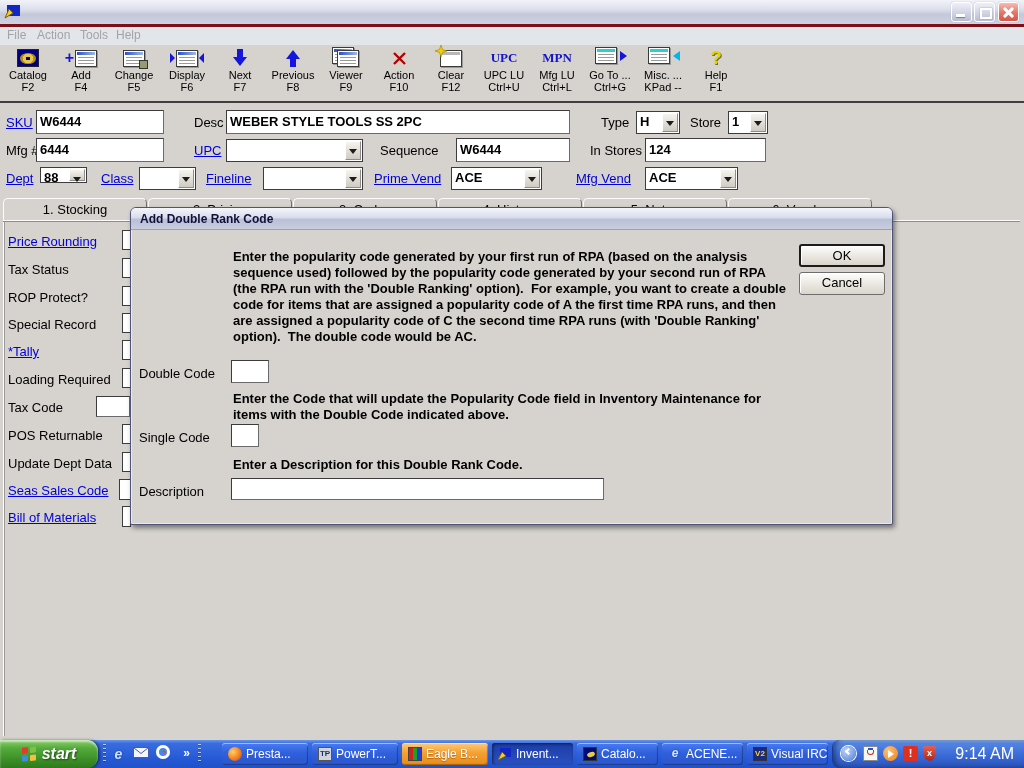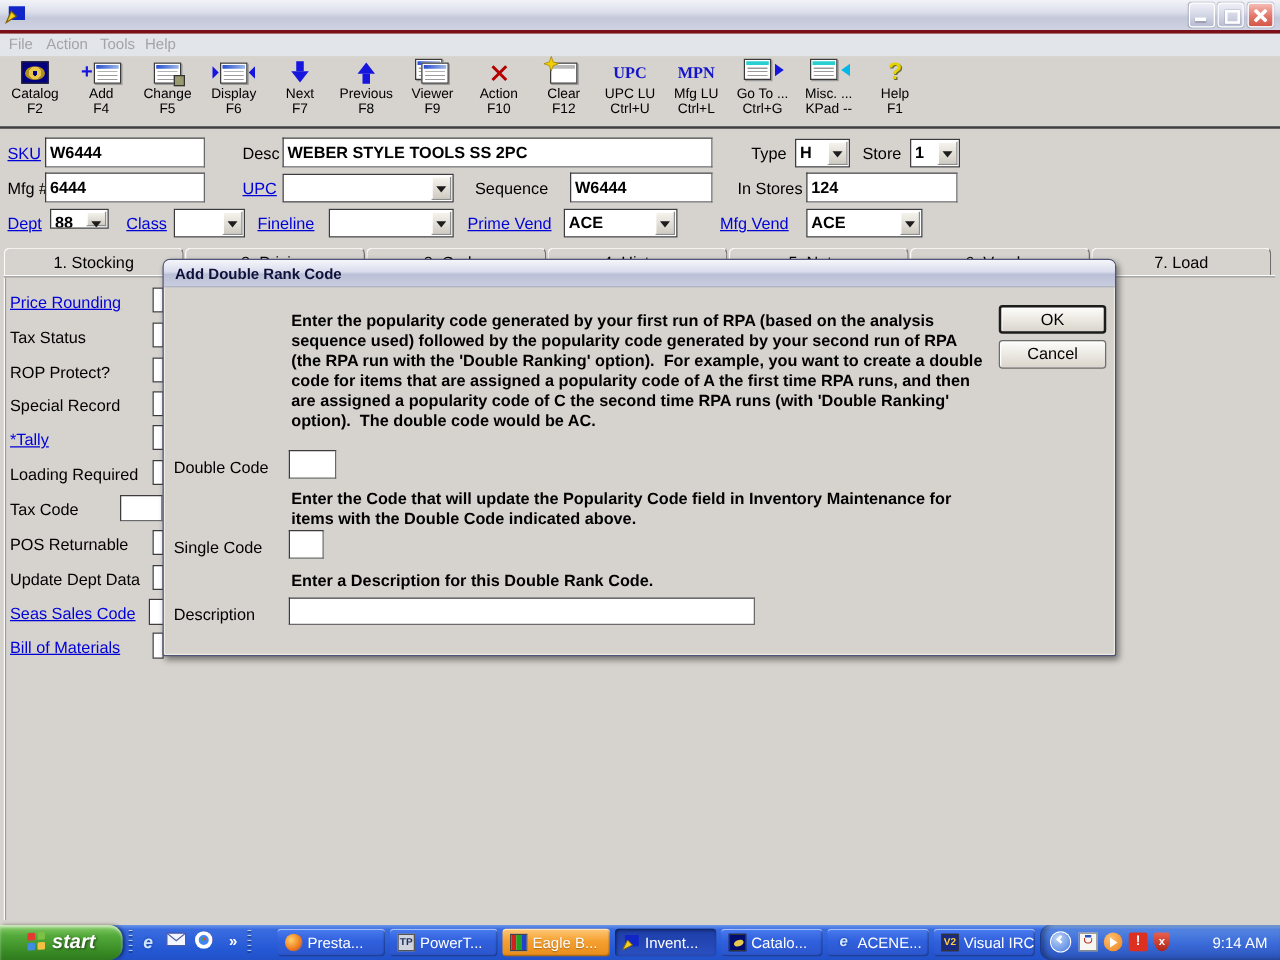--- a/index.html
+++ b/index.html
@@ -108,21 +108,21 @@
   .task{position:absolute;top:3px;height:22px;border-radius:3px;color:#fff;font-size:12px;line-height:20px;
      background:linear-gradient(#4a7cf0,#3060dc 45%,#2a55cc);
      box-shadow:inset 0 1px 0 rgba(255,255,255,.5),inset -1px -1px 1px rgba(0,0,0,.3);
      display:flex;align-items:center;gap:4px;padding:0 6px;overflow:hidden;white-space:nowrap;cursor:pointer;}
   .task.orange{background:linear-gradient(#ffc978,#f5a031 45%,#e88c1a);color:#fff;text-shadow:0 1px 1px rgba(0,0,0,.3);}
   .task.pressed{background:linear-gradient(#1c3da8,#2a50c0);box-shadow:inset 1px 1px 3px rgba(0,0,0,.55);}
   .ticon{display:inline-block;width:14px;height:14px;flex:none;position:relative;}
   .tray{position:absolute;left:832px;top:0;width:192px;height:28px;
      background:linear-gradient(180deg,#8ab2ec 0%,#5485e2 12%,#3a6ad8 55%,#2a52b8 100%);
      box-shadow:inset 3px 0 4px rgba(0,0,0,.35);border-left:1px solid #1a3a90;border-radius:8px 0 0 8px;}
-  .clock{position:absolute;right:10px;top:0;color:#fff;font-size:12px;line-height:28px;}
+  .clock{position:absolute;right:10px;top:0;color:#fff;font-size:16px;line-height:28px;}
   .tico{position:absolute;top:6px;width:15px;height:15px;}
 </style>
 </head>
 <body>
 
 <div id="screen">
 
   <div class="titlebar">
     <span class="app-icon">
       <svg width="17" height="16">
@@ -331,21 +331,20 @@
   </div>
 
   <div class="tabline"></div>
   <div class="panel-edge"></div>
   <div class="tab" style="left:3px">1. Stocking</div>
   <div class="tab" style="left:148px">2. Pricing</div>
   <div class="tab" style="left:293px">3. Codes</div>
   <div class="tab" style="left:438px">4. History</div>
   <div class="tab" style="left:583px">5. Notes</div>
   <div class="tab" style="left:728px">6. Vendor</div>
-  <div class="tab" style="left:873px;width:144px">7. Load</div>
 
   <span class="lk" style="left:8px;top:234px">Price Rounding</span>
   <span class="lb" style="left:8px;top:262px">Tax Status</span>
   <span class="lb" style="left:8px;top:290px">ROP Protect?</span>
   <span class="lb" style="left:8px;top:317px">Special Record</span>
   <span class="lk" style="left:8px;top:344px">*Tally</span>
   <span class="lb" style="left:8px;top:372px">Loading Required</span>
   <span class="lb" style="left:8px;top:400px">Tax Code</span>
   <span class="lb" style="left:8px;top:428px">POS Returnable</span>
   <span class="lb" style="left:8px;top:456px">Update Dept Data</span>

